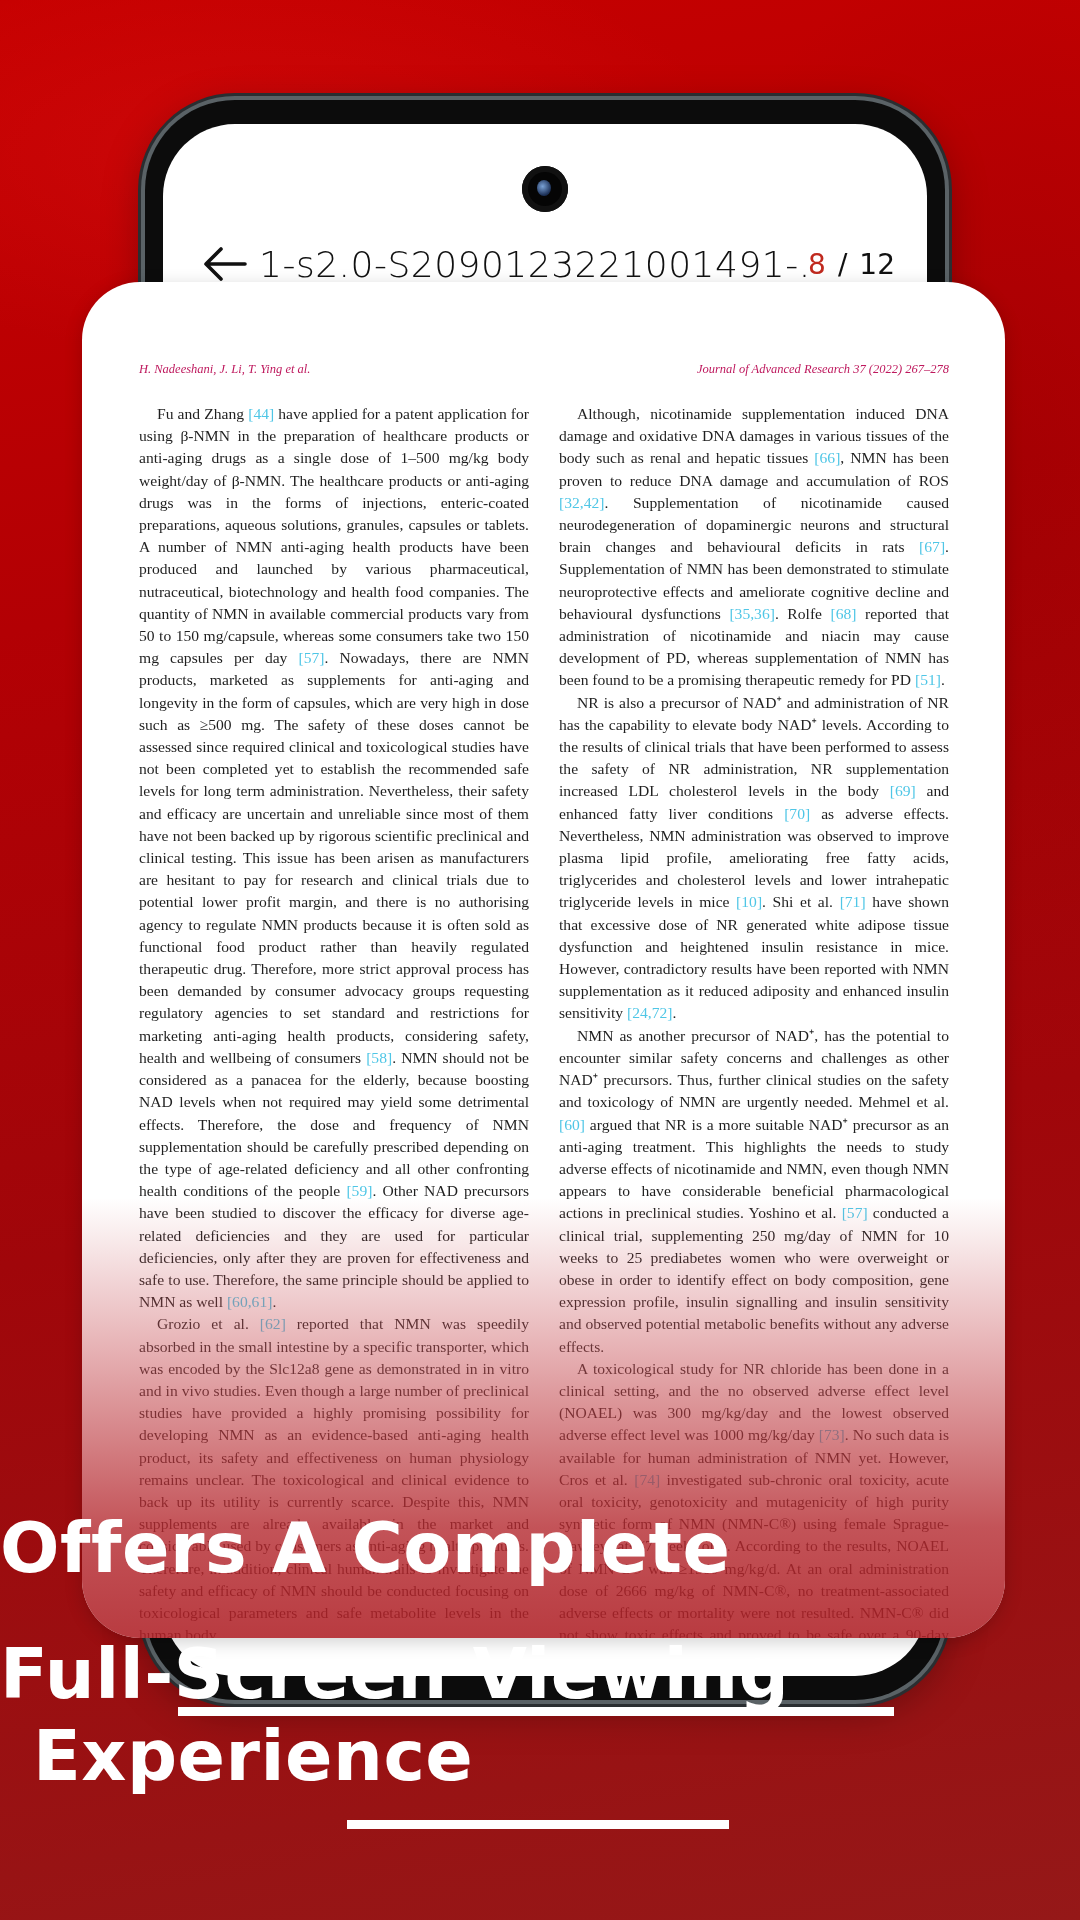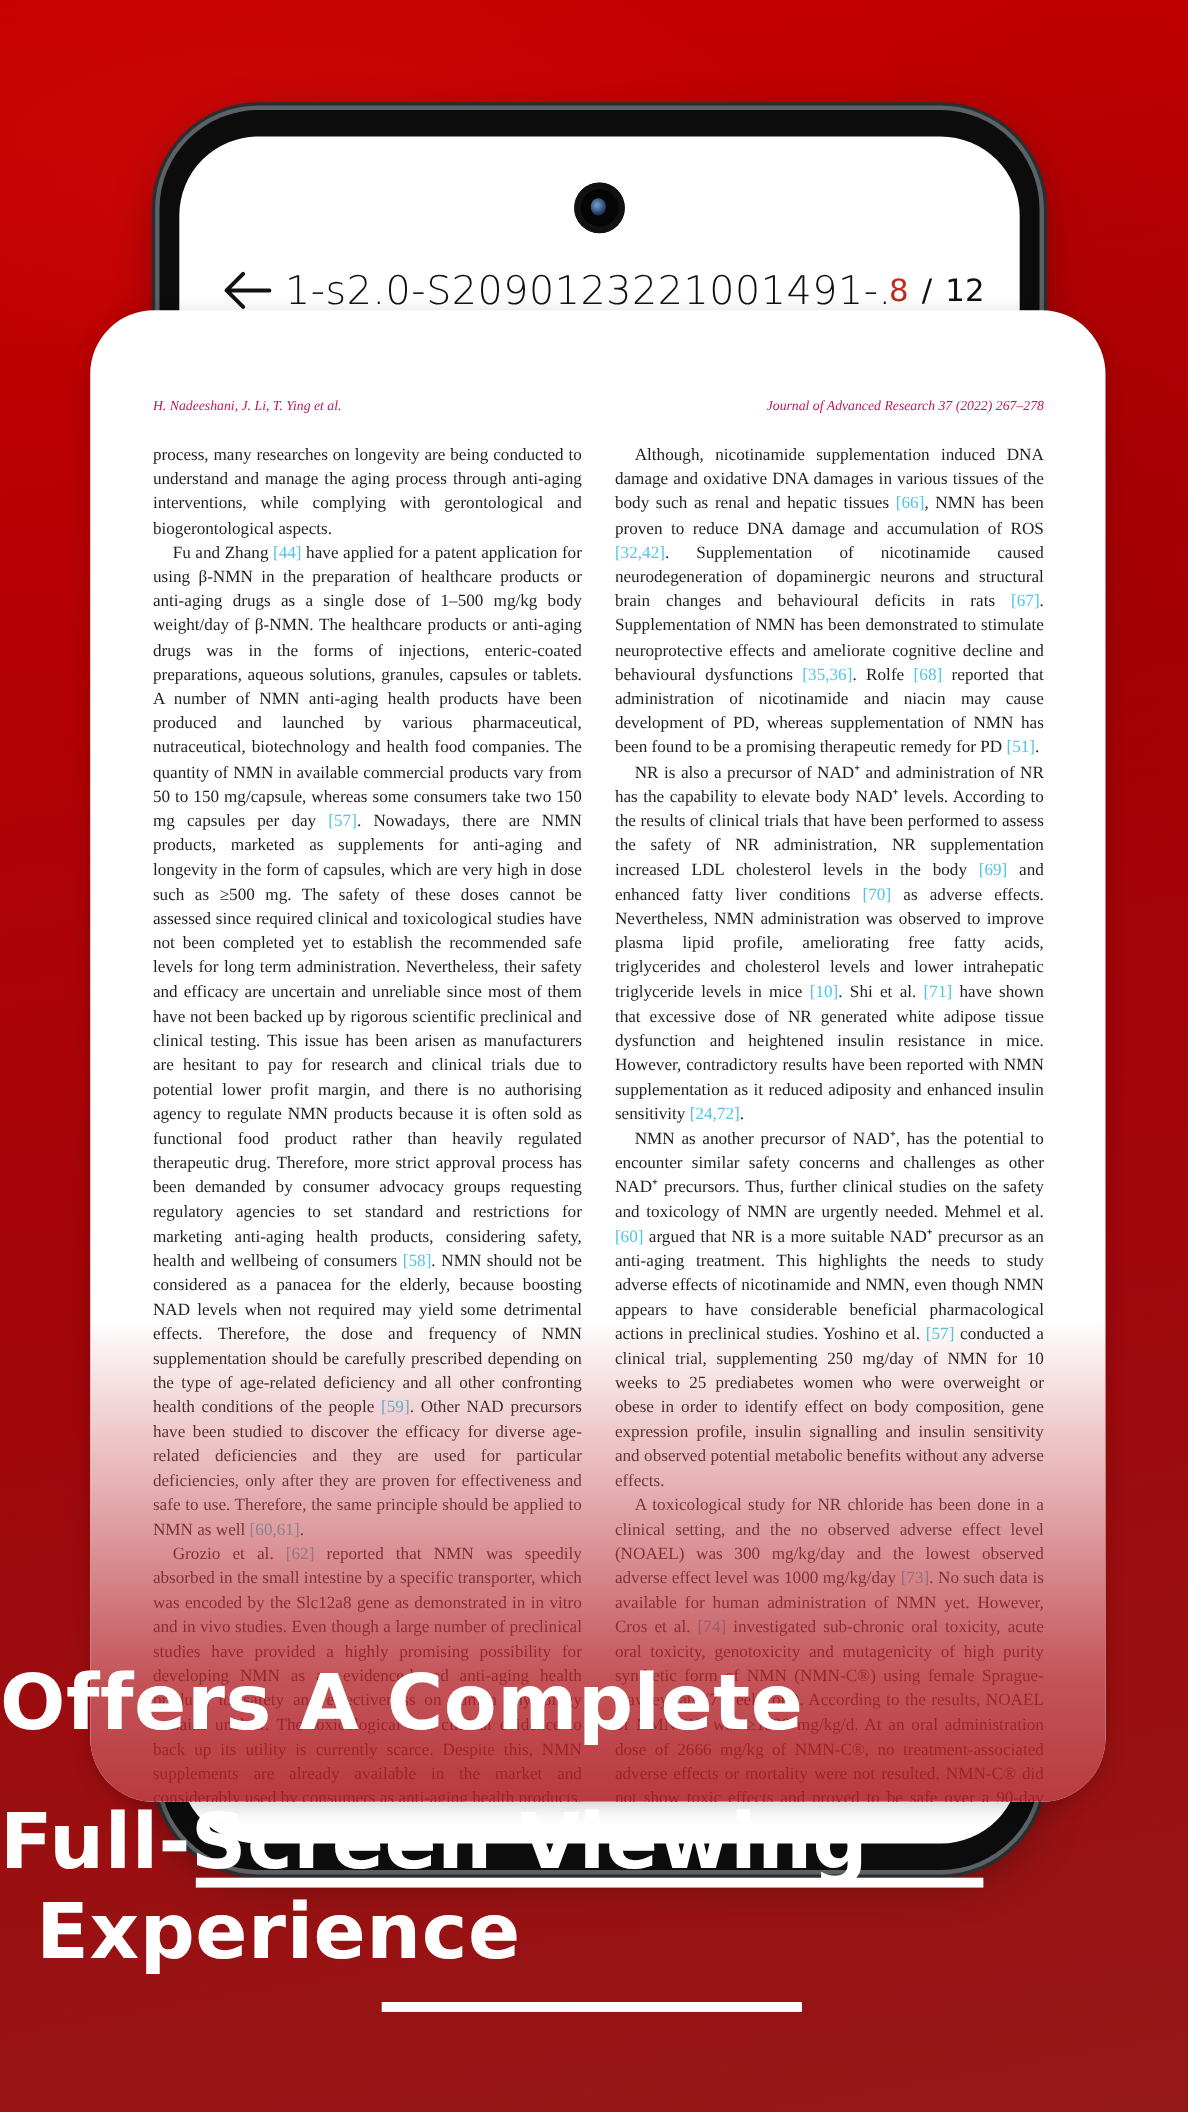--- a/index.html
+++ b/index.html
@@ -110,21 +110,20 @@
 </div>
 
 <div class="page-card">
   <div class="page-inner">
     <div class="running-head">
       <span class="rh-left">H. Nadeeshani, J. Li, T. Ying et al.</span>
       <span class="rh-right">Journal of Advanced Research 37 (2022) 267–278</span>
     </div>
     <div class="columns">
       <div class="col" id="col-left">
-          <p><span>process, many researches on longevity are being conducted to understand and manage the aging process through anti-aging interventions, while complying with gerontological and biogerontological aspects.</span></p>
           <p class="indent"><span>Fu and Zhang </span><span class="cite">[44]</span><span> have applied for a patent application for using β-NMN in the preparation of healthcare products or anti-aging drugs as a single dose of 1–500 mg/kg body weight/day of β-NMN. The healthcare products or anti-aging drugs was in the forms of injections, enteric-coated preparations, aqueous solutions, granules, capsules or tablets. A number of NMN anti-aging health products have been produced and launched by various pharmaceutical, nutraceutical, biotechnology and health food companies. The quantity of NMN in available commercial products vary from 50 to 150 mg/capsule, whereas some consumers take two 150 mg capsules per day </span><span class="cite">[57]</span><span>. Nowadays, there are NMN products, marketed as supplements for anti-aging and longevity in the form of capsules, which are very high in dose such as ≥500 mg. The safety of these doses cannot be assessed since required clinical and toxicological studies have not been completed yet to establish the recommended safe levels for long term administration. Nevertheless, their safety and efficacy are uncertain and unreliable since most of them have not been backed up by rigorous scientific preclinical and clinical testing. This issue has been arisen as manufacturers are hesitant to pay for research and clinical trials due to potential lower profit margin, and there is no authorising agency to regulate NMN products because it is often sold as functional food product rather than heavily regulated therapeutic drug. Therefore, more strict approval process has been demanded by consumer advocacy groups requesting regulatory agencies to set standard and restrictions for marketing anti-aging health products, considering safety, health and wellbeing of consumers </span><span class="cite">[58]</span><span>. NMN should not be considered as a panacea for the elderly, because boosting NAD levels when not required may yield some detrimental effects. Therefore, the dose and frequency of NMN supplementation should be carefully prescribed depending on the type of age-related deficiency and all other confronting health conditions of the people </span><span class="cite">[59]</span><span>. Other NAD precursors have been studied to discover the efficacy for diverse age-related deficiencies and they are used for particular deficiencies, only after they are proven for effectiveness and safe to use. Therefore, the same principle should be applied to NMN as well </span><span class="cite">[60,61]</span><span>.</span></p>
           <p class="indent"><span>Grozio et al. </span><span class="cite">[62]</span><span> reported that NMN was speedily absorbed in the small intestine by a specific transporter, which was encoded by the Slc12a8 gene as demonstrated in in vitro and in vivo studies. Even though a large number of preclinical studies have provided a highly promising possibility for developing NMN as an evidence-based anti-aging health product, its safety and effectiveness on human physiology remains unclear. The toxicological and clinical evidence to back up its utility is currently scarce. Despite this, NMN supplements are already available in the market and considerably used by consumers as anti-aging health products. Therefore, in addition, clinical human trails to investigate the safety and efficacy of NMN should be conducted focusing on toxicological parameters and safe metabolite levels in the human body </span></p>
         </div>
       <div class="col" id="col-right">
           <p class="indent"><span>Although, nicotinamide supplementation induced DNA damage and oxidative DNA damages in various tissues of the body such as renal and hepatic tissues </span><span class="cite">[66]</span><span>, NMN has been proven to reduce DNA damage and accumulation of ROS </span><span class="cite">[32,42]</span><span>. Supplementation of nicotinamide caused neurodegeneration of dopaminergic neurons and structural brain changes and behavioural deficits in rats </span><span class="cite">[67]</span><span>. Supplementation of NMN has been demonstrated to stimulate neuroprotective effects and ameliorate cognitive decline and behavioural dysfunctions </span><span class="cite">[35,36]</span><span>. Rolfe </span><span class="cite">[68]</span><span> reported that administration of nicotinamide and niacin may cause development of PD, whereas supplementation of NMN has been found to be a promising therapeutic remedy for PD </span><span class="cite">[51]</span><span>.</span></p>
           <p class="indent"><span>NR is also a precursor of NAD⁺ and administration of NR has the capability to elevate body NAD⁺ levels. According to the results of clinical trials that have been performed to assess the safety of NR administration, NR supplementation increased LDL cholesterol levels in the body </span><span class="cite">[69]</span><span> and enhanced fatty liver conditions </span><span class="cite">[70]</span><span> as adverse effects. Nevertheless, NMN administration was observed to improve plasma lipid profile, ameliorating free fatty acids, triglycerides and cholesterol levels and lower intrahepatic triglyceride levels in mice </span><span class="cite">[10]</span><span>. Shi et al. </span><span class="cite">[71]</span><span> have shown that excessive dose of NR generated white adipose tissue dysfunction and heightened insulin resistance in mice. However, contradictory results have been reported with NMN supplementation as it reduced adiposity and enhanced insulin sensitivity </span><span class="cite">[24,72]</span><span>.</span></p>
           <p class="indent"><span>NMN as another precursor of NAD⁺, has the potential to encounter similar safety concerns and challenges as other NAD⁺ precursors. Thus, further clinical studies on the safety and toxicology of NMN are urgently needed. Mehmel et al. </span><span class="cite">[60]</span><span> argued that NR is a more suitable NAD⁺ precursor as an anti-aging treatment. This highlights the needs to study adverse effects of nicotinamide and NMN, even though NMN appears to have considerable beneficial pharmacological actions in preclinical studies. Yoshino et al. </span><span class="cite">[57]</span><span> conducted a clinical trial, supplementing 250 mg/day of NMN for 10 weeks to 25 prediabetes women who were overweight or obese in order to identify effect on body composition, gene expression profile, insulin signalling and insulin sensitivity and observed potential metabolic benefits without any adverse effects.</span></p>
           <p class="indent"><span>A toxicological study for NR chloride has been done in a clinical setting, and the no observed adverse effect level (NOAEL) was 300 mg/kg/day and the lowest observed adverse effect level was 1000 mg/kg/day </span><span class="cite">[73]</span><span>. No such data is available for human administration of NMN yet. However, Cros et al. </span><span class="cite">[74]</span><span> investigated sub-chronic oral toxicity, acute oral toxicity, genotoxicity and mutagenicity of high purity synthetic form of NMN (NMN-C®) using female Sprague-Dawley rats (7 weeks old). According to the results, NOAEL of NMN-C® was ≥1500 mg/kg/d. At an oral administration dose of 2666 mg/kg of NMN-C®, no treatment-associated adverse effects or mortality were not resulted. NMN-C® did not show toxic effects and proved to be safe over a 90-day sub-chronic period of repeated oral administration at doses of 375, 750 and 1500 mg/kg/d.</span></p>
         </div>
     </div>

